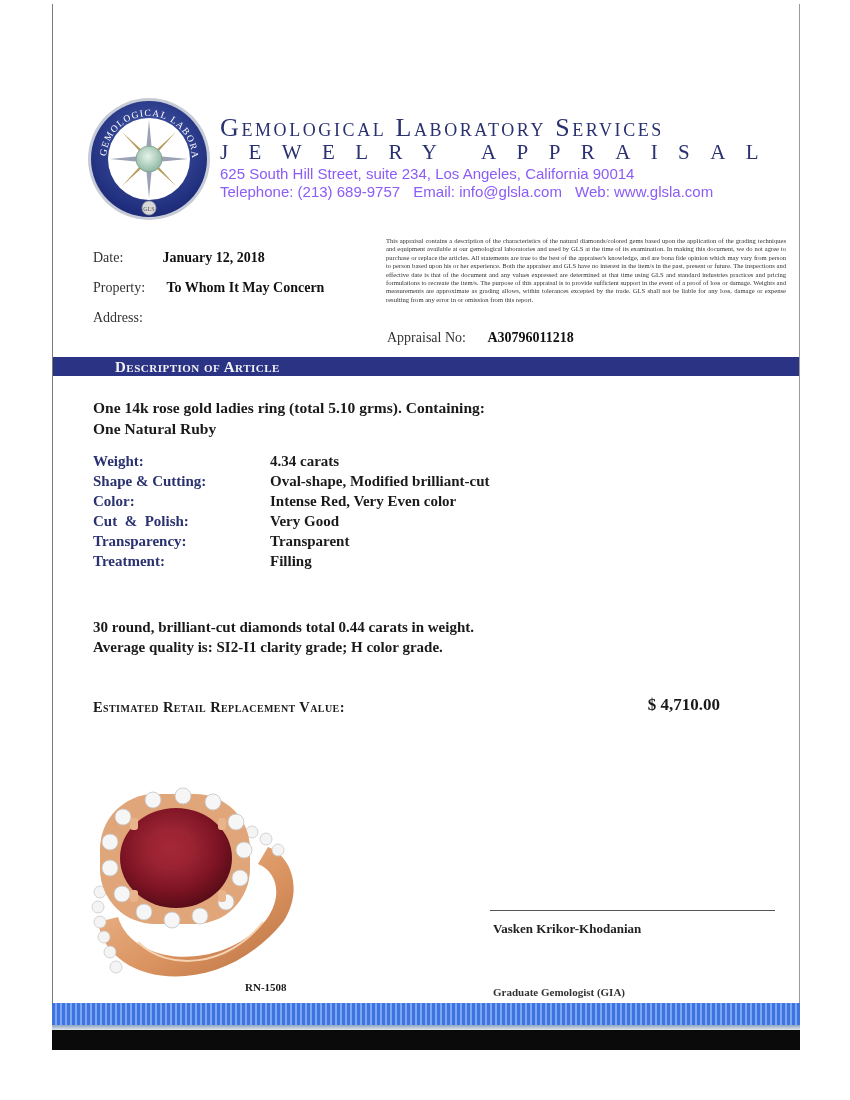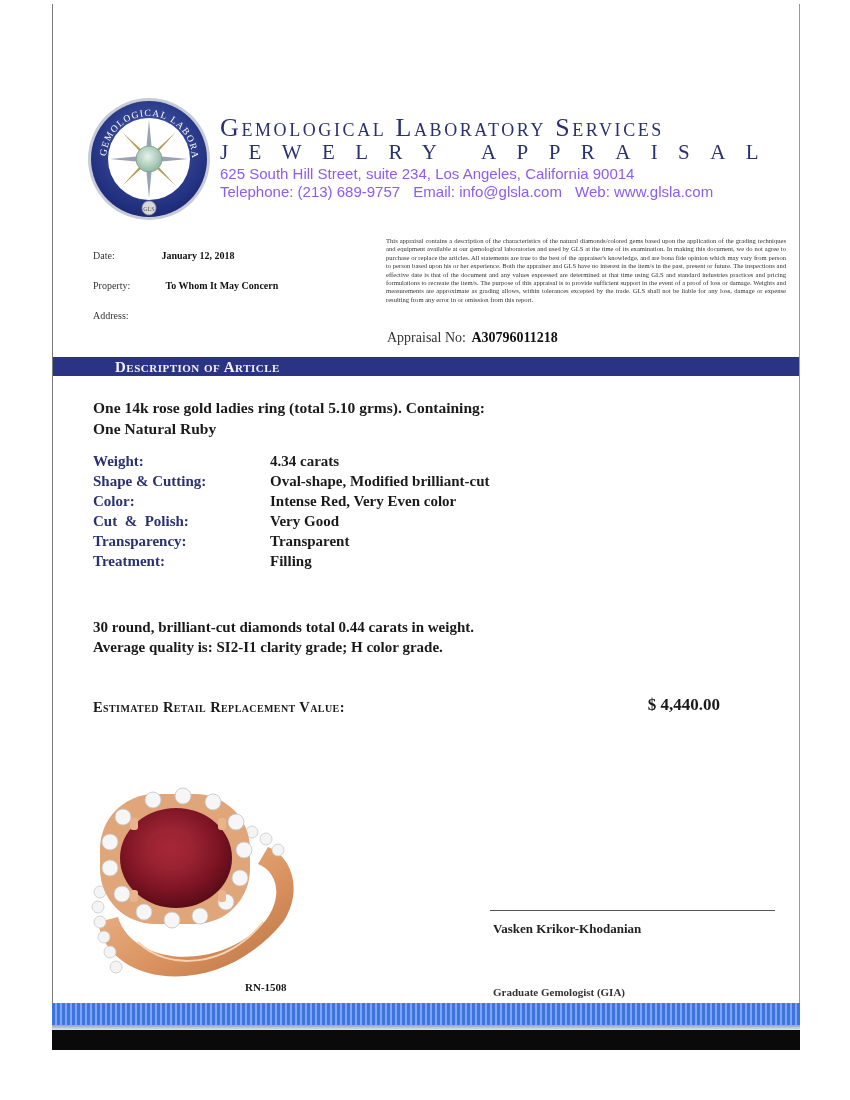--- a/index.html
+++ b/index.html
@@ -23,31 +23,31 @@
     letter-spacing: 20.4px; white-space: nowrap; text-transform: uppercase;
   }
   .company-address, .company-contact {
     position: absolute; left: 220px; font-family: Liberation Sans, sans-serif;
     font-size: 15px; color: #8b5cf6; white-space: nowrap;
   }
   .company-address { top: 165px; }
   .company-contact { top: 183px; }
   .company-contact span { margin-right: 9px; }
 
-  .meta-row { position: absolute; left: 93px; font-family: "Liberation Serif", serif; font-size: 10px; white-space: nowrap; }
+  .meta-row { position: absolute; left: 93px; font-family: "Liberation Serif", serif; font-size: 14px; white-space: nowrap; }
   .meta-label { color: #333; display: inline-block; }
   .meta-value { font-weight: bold; color: #111; }
 
   .disclaimer {
     position: absolute; left: 386px; top: 237px; width: 400px;
     font-family: "Liberation Serif", serif; font-size: 6.6px; line-height: 8.4px;
     color: #333; text-align: justify;
   }
   .appraisal-no { position: absolute; left: 387px; top: 330px; font-family: "Liberation Serif", serif; font-size: 14px; white-space: nowrap; }
-  .appraisal-no .lbl { color: #333; margin-right: 2px; }
+  .appraisal-no .lbl { color: #333; margin-right: 18px; }
   .appraisal-no .val { font-weight: bold; }
 
   .section-bar {
     position: absolute; left: 53px; top: 357px; width: 746px; height: 19px;
     background: #2b3484;
   }
   .section-bar-title {
     position: absolute; left: 62px; top: 2px;
     font-family: "Liberation Serif", serif; font-variant: small-caps; font-weight: bold;
     font-size: 15px; color: #f2f2f2; letter-spacing: 0.5px; white-space: nowrap;
@@ -189,21 +189,21 @@
   </div>
 </div>
 
 <div class="diamond-note">
   <div>30 round, brilliant-cut diamonds total 0.44 carats in weight.</div>
   <div>Average quality is: SI2-I1 clarity grade; H color grade.</div>
 </div>
 
 <div class="value-row">
   <span class="value-label">Estimated Retail Replacement Value:</span>
-  <span class="value-amount">$ 4,440.00</span>
+  <span class="value-amount">$ 4,710.00</span>
 </div>
 
 <div class="ring-image">
   <svg width="226" height="226" viewBox="0 0 226 226">
     <defs>
       <linearGradient id="goldG" x1="0" y1="0" x2="1" y2="1">
         <stop offset="0%" stop-color="#f2c29a"></stop>
         <stop offset="60%" stop-color="#d9925f"></stop>
         <stop offset="100%" stop-color="#b8703f"></stop>
       </linearGradient>

